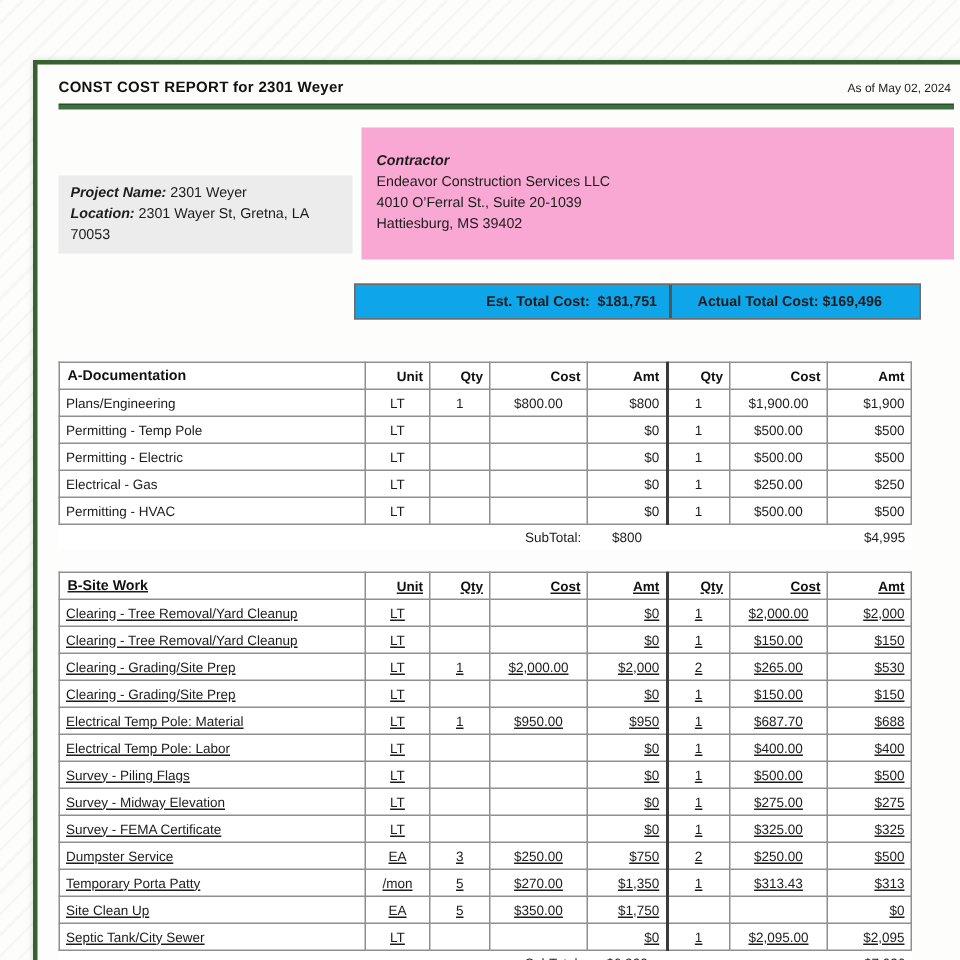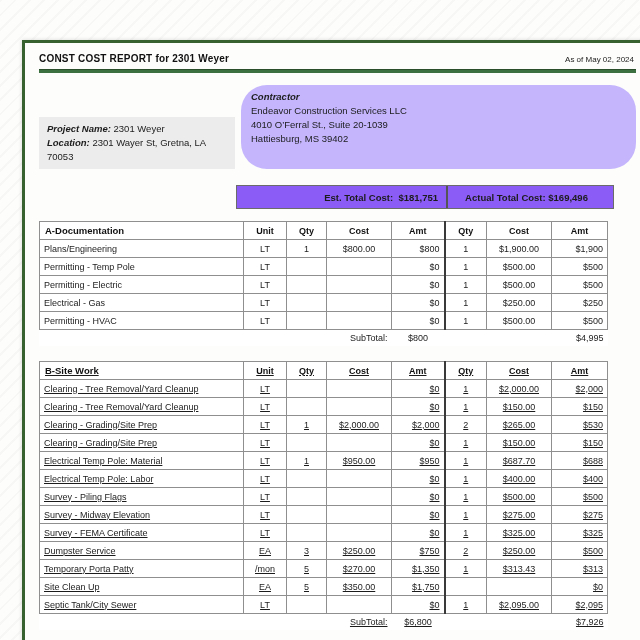--- a/index.html
+++ b/index.html
@@ -57,67 +57,66 @@
     width: 180px;
     background: #ececec;
     padding: 5px 8px;
     margin-right: 6px;
     align-self: flex-start;
     margin-top: 32px;
   }
   .lbl { font-weight: bold; font-style: italic; }
   .contractor-box {
     flex: 1;
-    background: #c4b5fd;
-    padding: 5px 10px;
+    background: #f9a8d4;
+    padding: 16px 10px;
     display: flex;
-    border-radius: 26px;
   }
   .contractor-col { width: 226px; }
   .office-col { flex: 1; padding-top: 14px; }
   .bold-head { font-weight: bold; font-style: italic; }
   .bold-plain { font-weight: bold; }
   .totals-wrap { margin-top: 16px; }
   .totals-box {
     margin-left: 197px;
     width: 378px;
     border: 1px solid #6b6b6b;
     display: flex;
     height: 24px;
     align-items: center;
-    background: #8b5cf6;
+    background: #0ea5e9;
     box-sizing: border-box;
   }
   .total-cell {
     font-size: 9.5px;
     font-weight: bold;
     text-align: right;
     padding-right: 8px;
     box-sizing: border-box;
     white-space: nowrap;
   }
   .total-cell.est { width: 209px; }
   .total-cell.act { flex: 1; border-left: 2px solid #555; height: 100%; display: flex; align-items: center; justify-content: center; }
   table.cost-table {
     border-collapse: collapse;
     table-layout: fixed;
     width: 568px;
     font-size: 9px;
     background: #fff;
   }
-  table.cost-table.tbl-a { margin-top: 12px; }
+  table.cost-table.tbl-a { margin-top: 28px; }
   table.cost-table.tbl-b { margin-top: 15px; text-decoration: underline; }
   .cost-table th, .cost-table td {
     border: 1px solid #8f8f8f;
     height: 17px;
     padding: 0 4px;
     overflow: hidden;
     white-space: nowrap;
   }
-  .cost-table th { font-weight: bold; text-align: center; color: #111; }
+  .cost-table th { font-weight: bold; text-align: right; color: #111; }
   .cost-table th.section-name { text-align: left; font-size: 9.5px; padding-left: 5px; }
   .c-name { text-align: left; padding-left: 5px; }
   .c-center { text-align: center; }
   .c-right { text-align: right; padding-right: 5px; }
   .heavy-left { border-left: 2px solid #3a3a3a !important; }
   tr.subtotal-row td { border: none; background: transparent; }
   tr.subtotal-row td { height: 16px; }
   .sub-label { text-align: right; }
 </style>
 </head>

